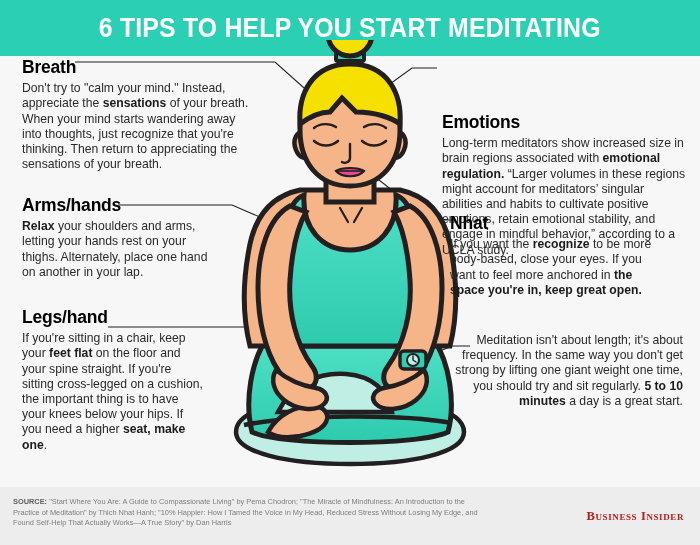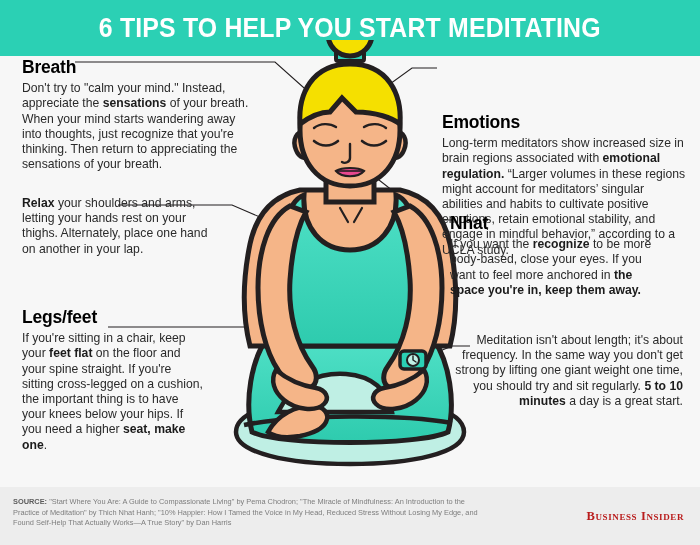--- a/index.html
+++ b/index.html
@@ -226,36 +226,37 @@
     <path d="M 336 131 C 342 127 358 127 364 131 C 358 138 342 138 336 131 Z" fill="#E8488F" stroke="#231f20" stroke-width="2.2"></path>
     <path d="M 336 131 L 364 131" stroke="#231f20" stroke-width="1.6" fill="none"></path>
   </svg>
 
   <div class="tip" id="tip-breath">
     <h2 class="tip-title">Breath</h2>
     <p class="tip-body">Don't try to "calm your mind." Instead, appreciate the <b>sensations</b> of your breath. When your mind starts wandering away into thoughts, just recognize that you're thinking. Then return to appreciating the sensations of your breath.</p>
   </div>
 
   <div class="tip" id="tip-arms">
+    <h2 class="tip-title">Arms/hands</h2>
     <p class="tip-body"><b>Relax</b> your shoulders and arms, letting your hands rest on your thighs. Alternately, place one hand on another in your lap.</p>
   </div>
 
   <div class="tip" id="tip-legs">
-    <h2 class="tip-title">Legs/feet</h2>
+    <h2 class="tip-title">Legs/hand</h2>
     <p class="tip-body">If you're sitting in a chair, keep your <b>feet flat</b> on the floor and your spine straight. If you're sitting cross-legged on a cushion, the important thing is to have your knees below your hips. If you need a higher <b>seat, make one</b>.</p>
   </div>
 
   <div class="tip" id="tip-emotions">
     <h2 class="tip-title">Emotions</h2>
     <p class="tip-body">Long-term meditators show increased size in brain regions associated with <b>emotional regulation.</b> “Larger volumes in these regions might account for meditators’ singular abilities and habits to cultivate positive emotions, retain emotional stability, and engage in mindful behavior,” according to a UCLA study.</p>
   </div>
 
   <div class="tip" id="tip-eyes">
     <h2 class="tip-title">Nhat</h2>
-    <p class="tip-body">If you want the <b>recognize</b> to be more body-based, close your eyes. If you want to feel more anchored in <b>the space you're in, keep them away.</b></p>
+    <p class="tip-body">If you want the <b>recognize</b> to be more body-based, close your eyes. If you want to feel more anchored in <b>the space you're in, keep great open.</b></p>
   </div>
 
   <div class="tip" id="tip-time">
     <p class="tip-body">Meditation isn't about length; it's about frequency. In the same way you don't get strong by lifting one giant weight one time, you should try and sit regularly. <b>5 to 10 minutes</b> a day is a great start.</p>
   </div>
 
   <div id="footer">
     <div id="source-text">
       <b>SOURCE:</b><span> "Start Where You Are: A Guide to Compassionate Living" by  Pema Chodron; "The Miracle of Mindfulness: An Introduction to the Practice of Meditation" by Thich Nhat Hanh; "10% Happier: How I Tamed the Voice in My Head, Reduced Stress Without Losing My Edge, and Found Self-Help That Actually Works—A True Story" by Dan Harris</span>
     </div>

